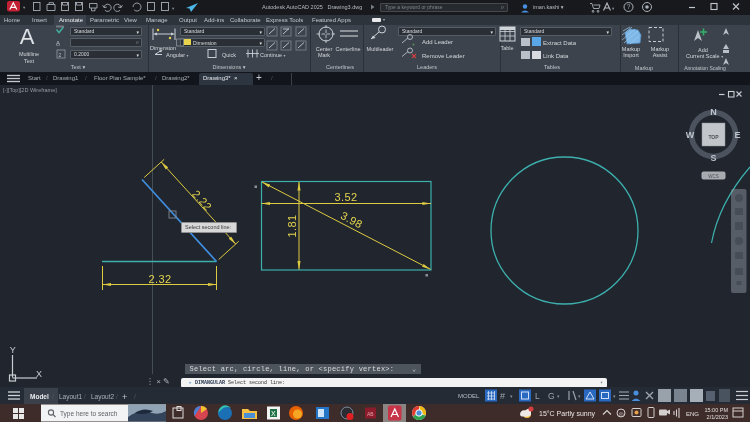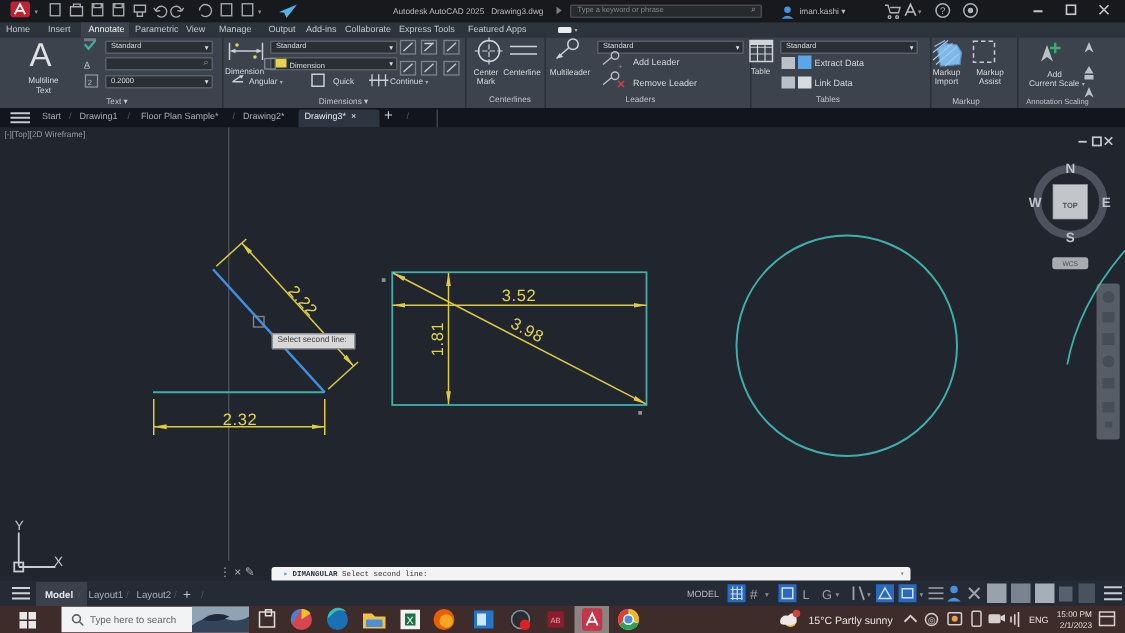--- a/index.html
+++ b/index.html
@@ -166,20 +166,21 @@
 <line x1="12.5" y1="355" x2="12.5" y2="377.5"></line>
 <line x1="12.5" y1="378" x2="37" y2="378"></line>
 <rect x="9.5" y="375" width="6" height="6"></rect>
 </g>
 <text x="12.8" y="353" text-anchor="middle" font-size="9" fill="#c8cdd2" font-family="Liberation Sans,sans-serif">Y</text>
 <text x="39" y="377" text-anchor="middle" font-size="9" fill="#c8cdd2" font-family="Liberation Sans,sans-serif">X</text>
 </svg>
 
 <div class="abs" style="left:181px;top:222px;width:56px;height:11px;background:#d8d8d8;border:1px solid #8f8f8f;border-radius:1px;z-index:4;font-size:5.5px;color:#3a3a3a;line-height:9px;padding-left:3px;white-space:nowrap;">Select second line:</div>
 
+<div class="abs" style="left:184.5px;top:364px;width:236px;height:10px;background:rgba(82,88,95,0.93);z-index:4;color:#d9dcdf;font-family:'Liberation Mono',monospace;font-size:7px;letter-spacing:0.25px;line-height:10px;padding-left:5px;white-space:nowrap;">Select arc, circle, line, or &lt;specify vertex&gt;:<span style="float:right;margin-right:4px;color:#b8bcc0;">⌄</span></div>
 
 <div class="abs" style="left:146px;top:376px;width:34px;height:12px;z-index:4;color:#aab2ba;font-size:8px;line-height:12px;">⋮ × ✎</div>
 <div class="abs" style="left:181px;top:377.5px;width:426px;height:10.5px;background:#f3f3f3;border-radius:2px;z-index:4;font-family:'Liberation Mono',monospace;font-size:5px;line-height:10.5px;color:#333;padding-left:8px;white-space:nowrap;"><span style="color:#4a90d9;">▸</span> <b style="color:#27354e;">DIMANGULAR</b> Select second line:<span style="float:right;margin-right:4px;color:#888;">▾</span></div>
 
 <div class="abs" style="left:0;top:387px;width:750px;height:17px;background:#252b34;z-index:5;"></div>
 
 <div class="abs" style="left:0;top:404px;width:750px;height:18px;background:#3e2c2b;z-index:6;"></div>
 
 <svg class="abs" style="left:0;top:387px;z-index:7;" width="750" height="17" viewBox="0 0 750 17">
 <g font-family="Liberation Sans,sans-serif">

